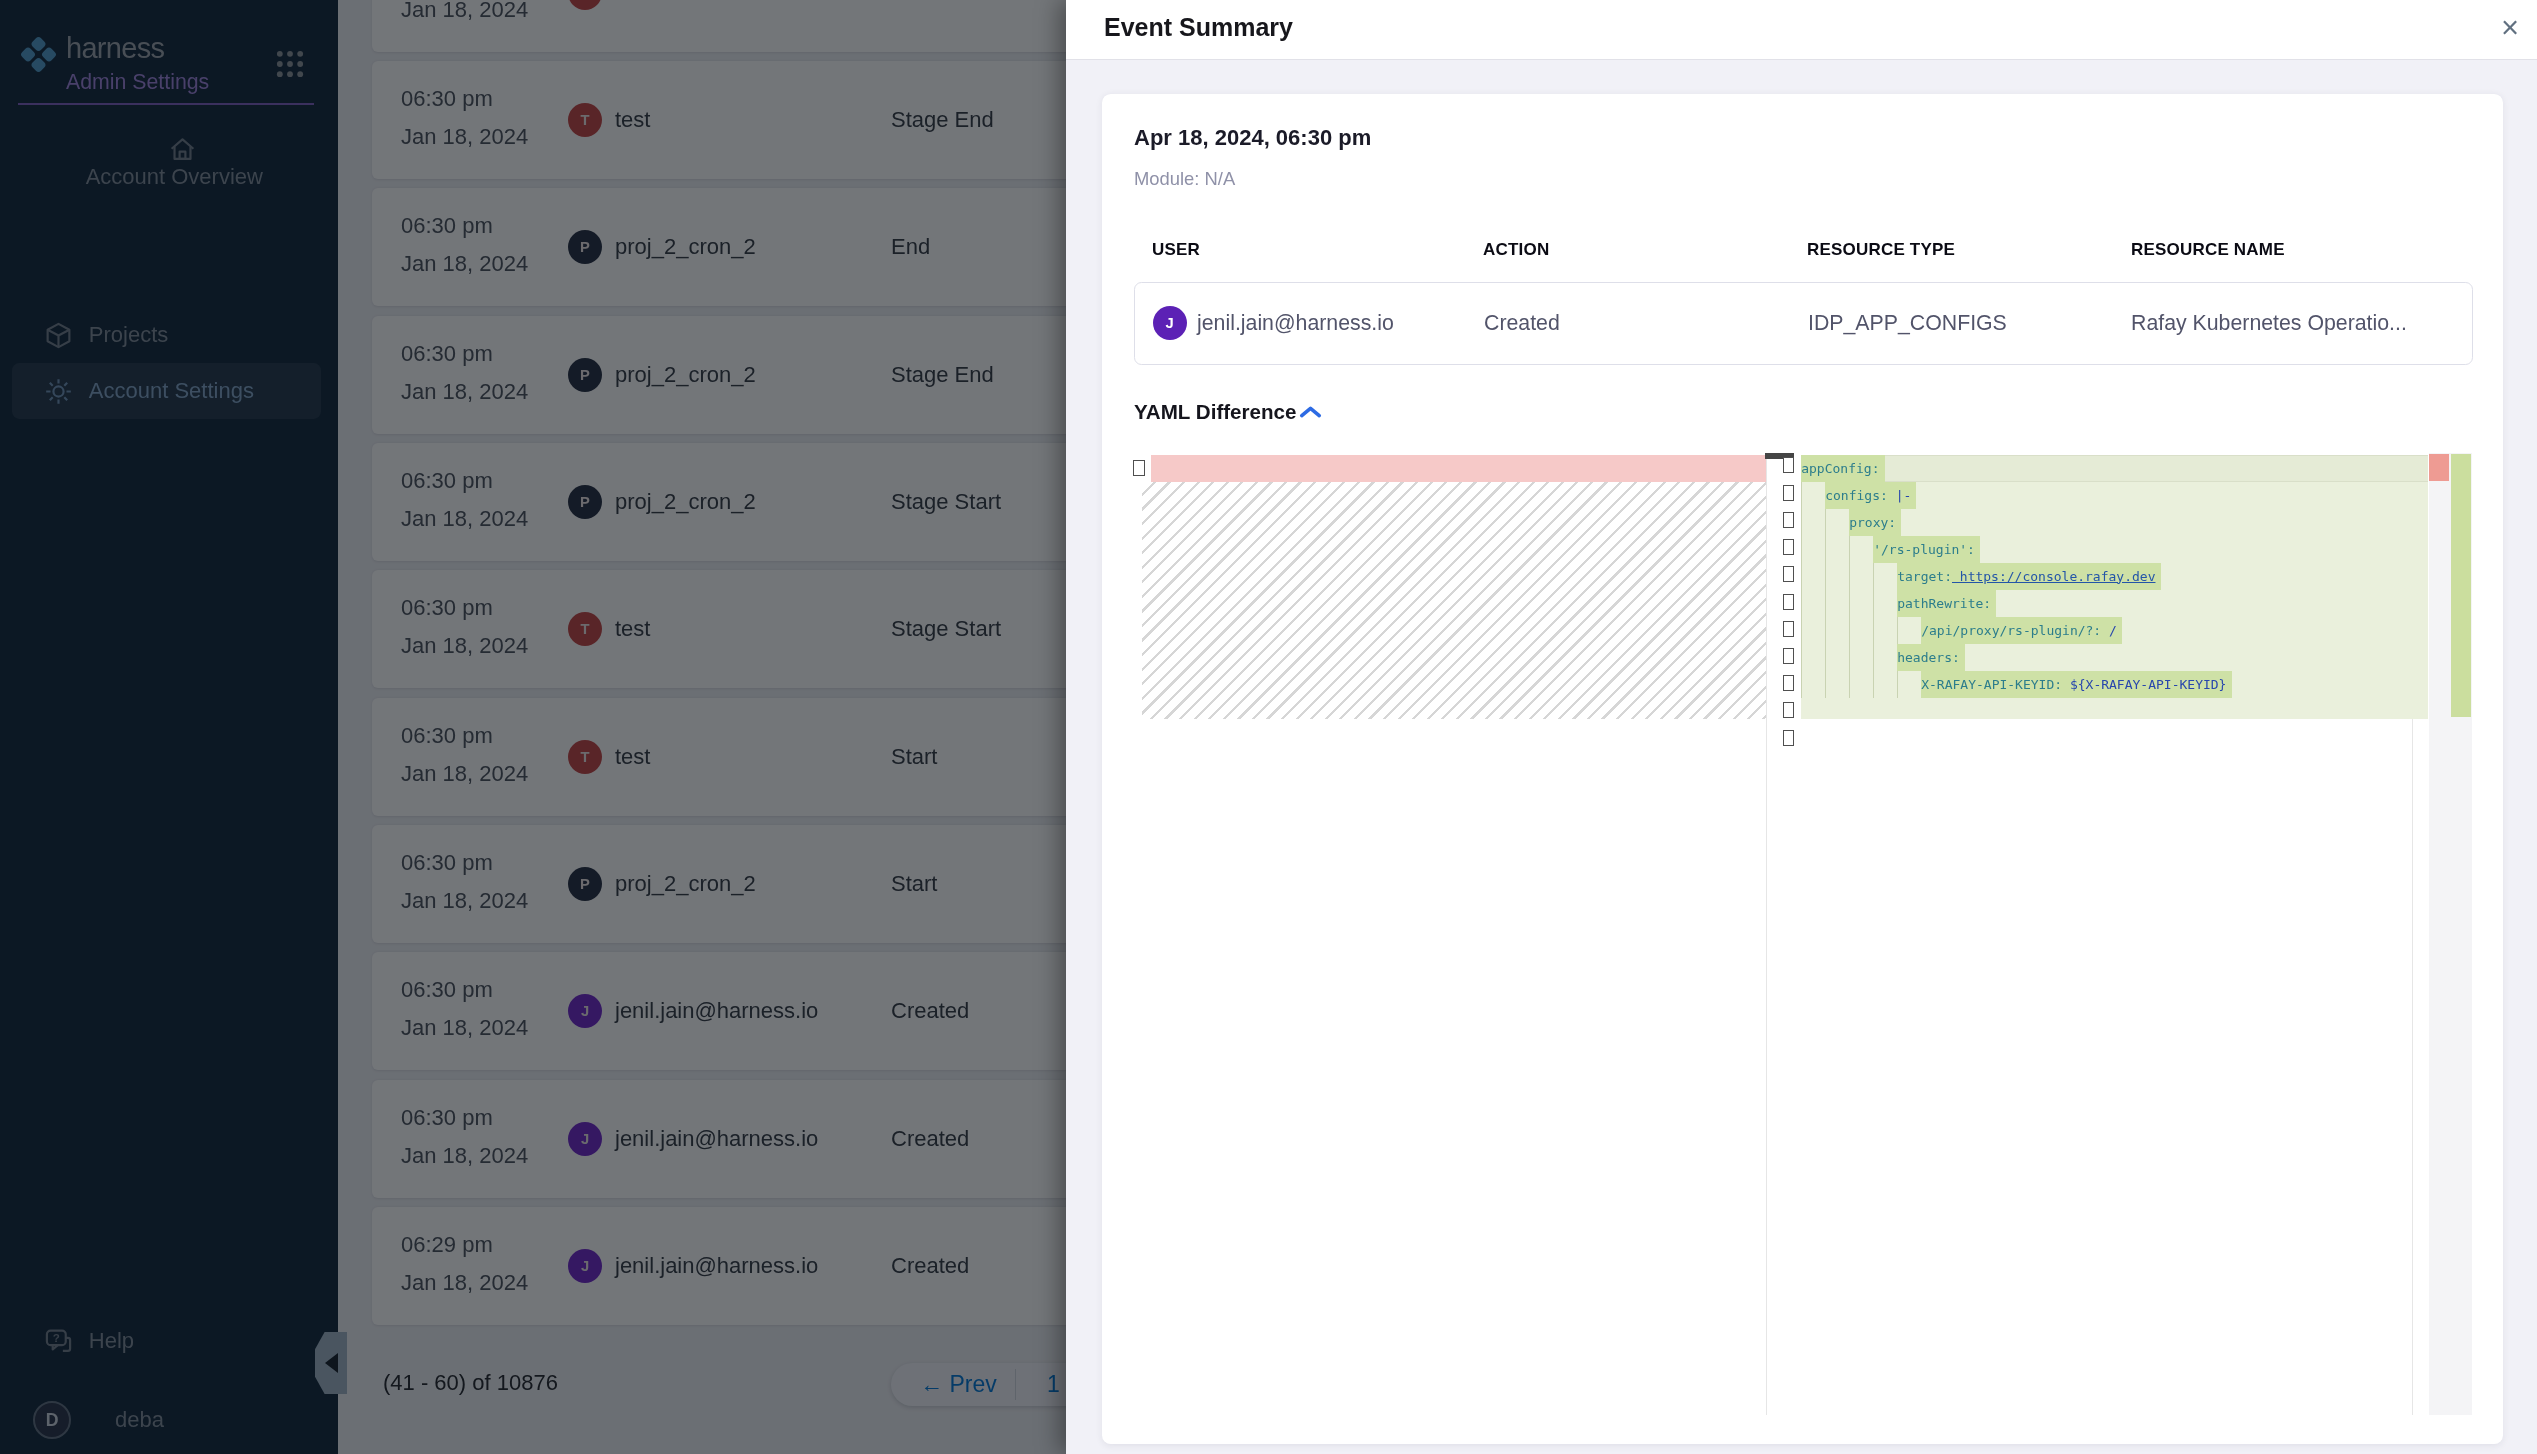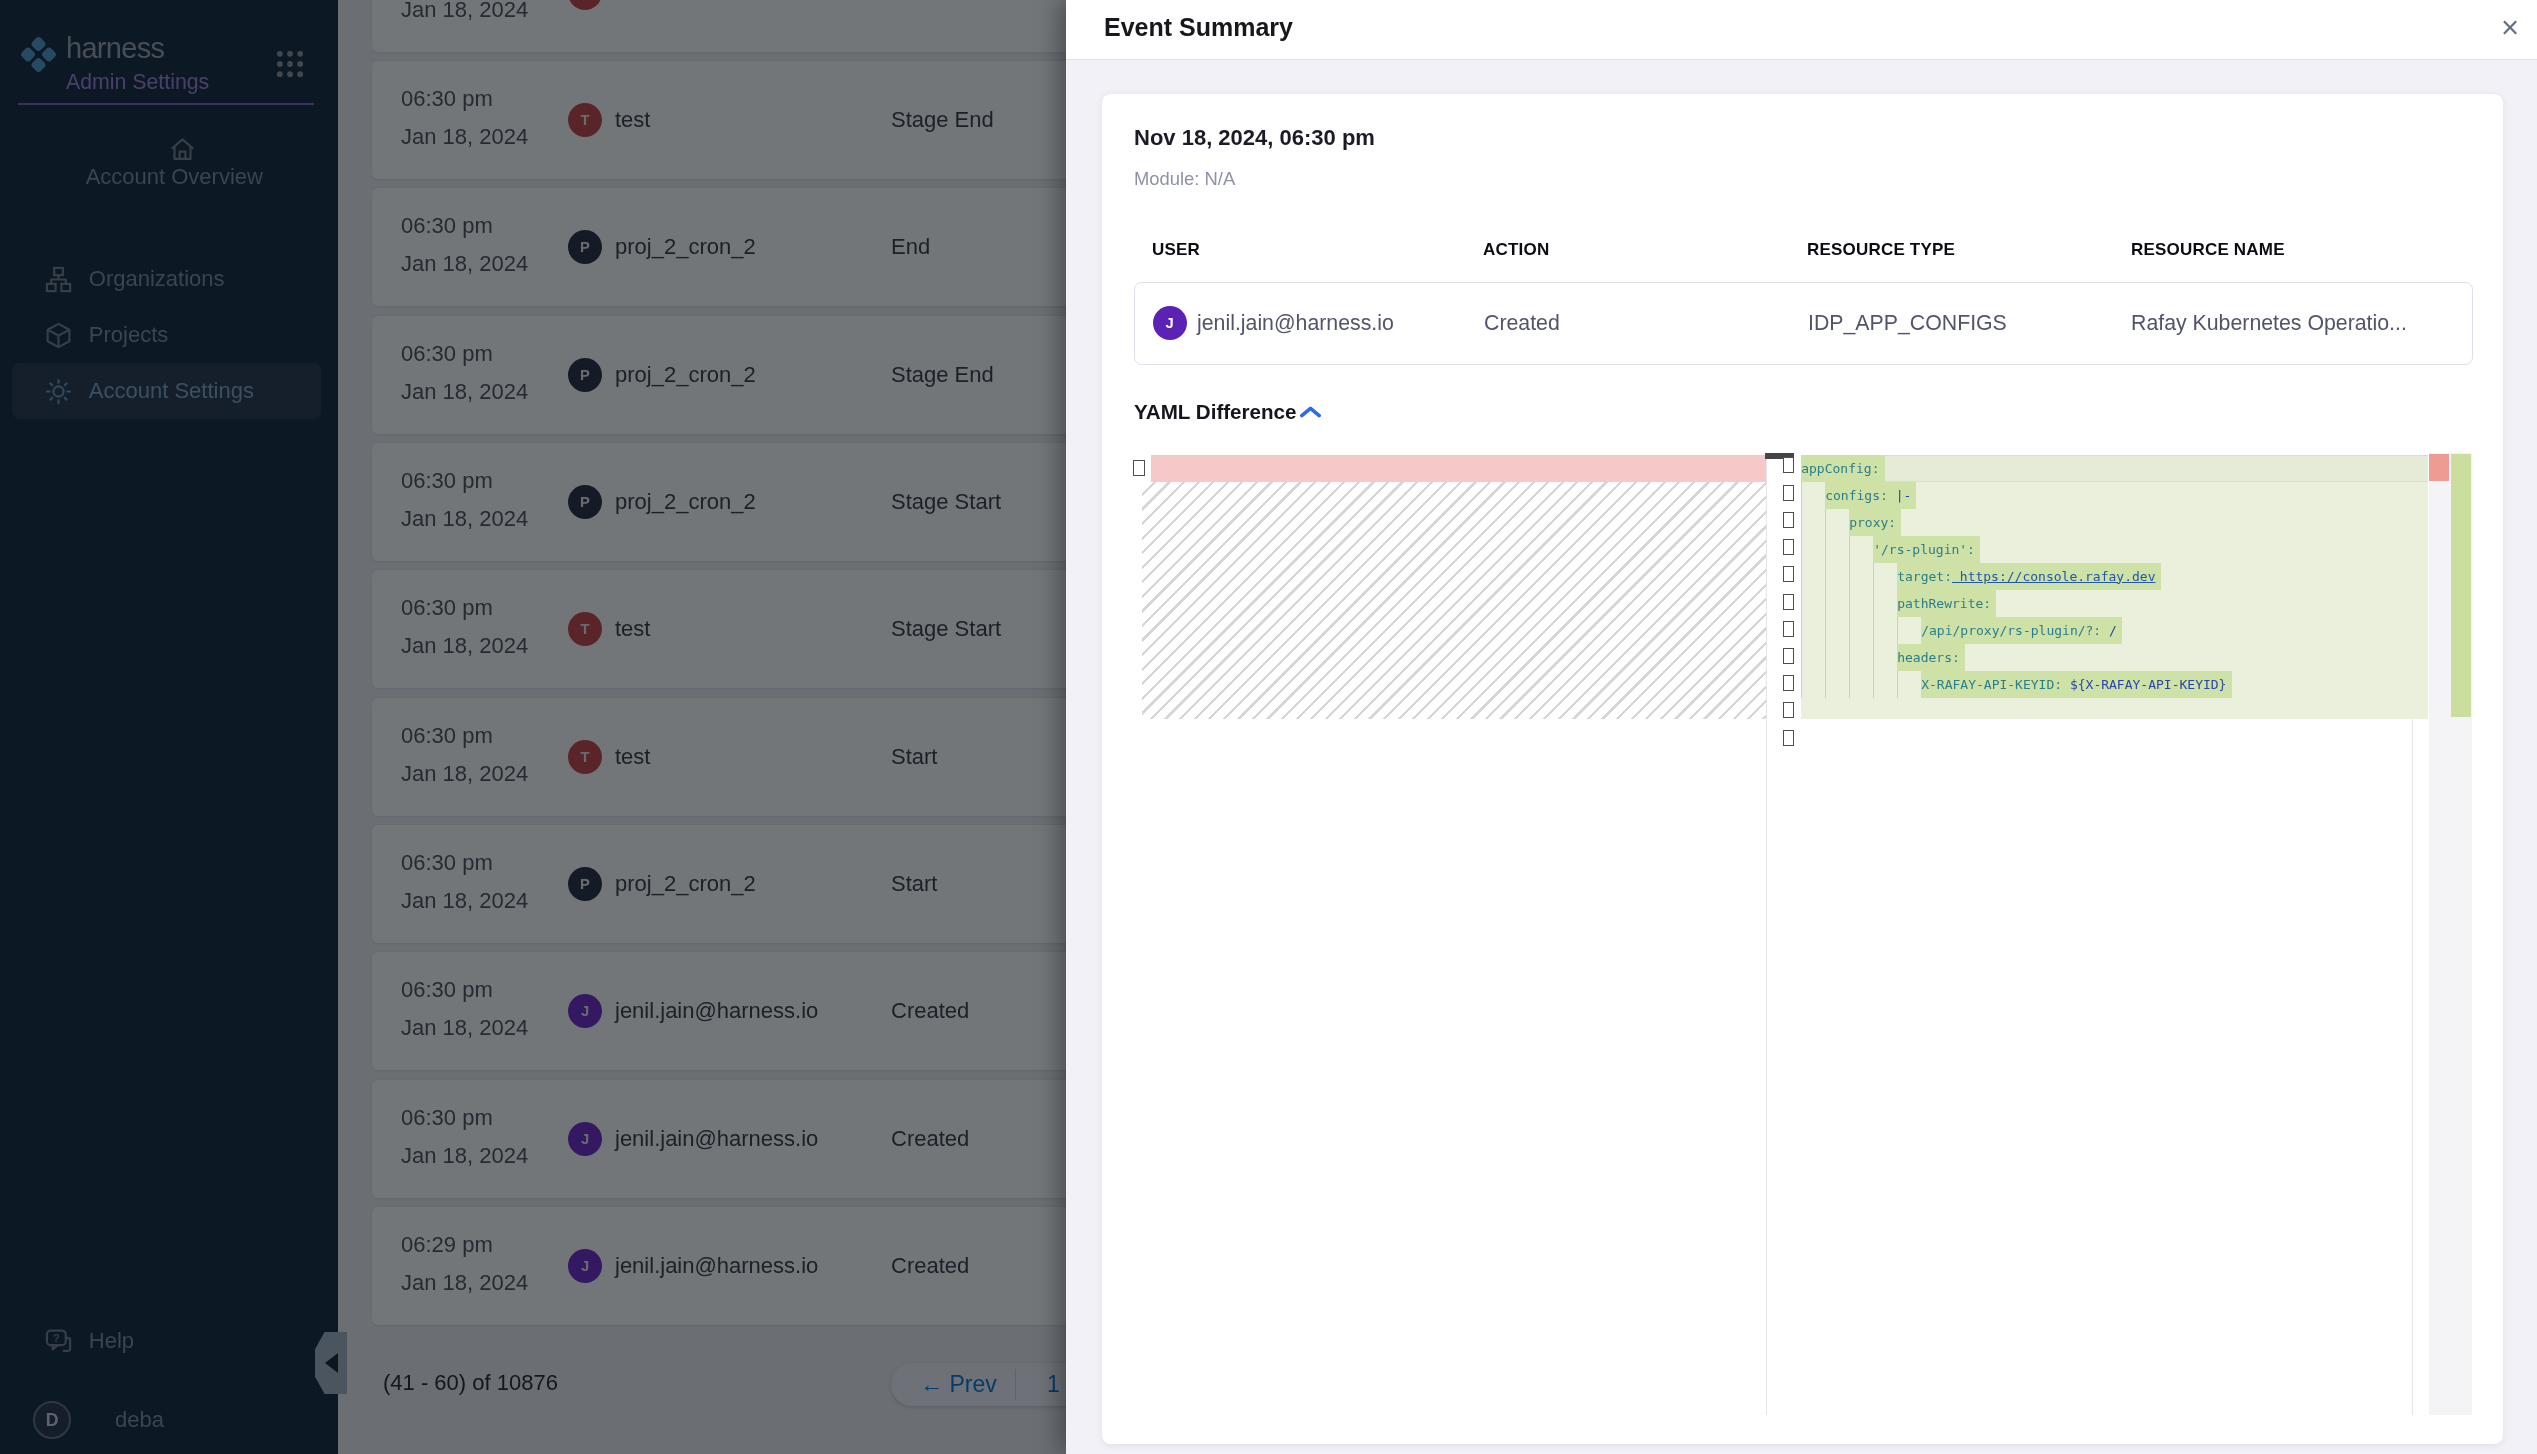--- a/index.html
+++ b/index.html
@@ -114,29 +114,20 @@
   <div class="abs side-divider"></div>
 
   <div class="abs nav-item" style="top:135px;flex-direction:column;">
     <svg class="nicon" viewBox="0 0 40 40" fill="none" stroke="currentColor" stroke-width="3" stroke-linejoin="round">
       <path d="M5 19 L20 6 L35 19"></path>
         <path d="M9 16 V33 H31 V16"></path>
         <rect x="16" y="23" width="8" height="10"></rect>
     </svg>
     <span class="nlabel">Account Overview</span>
   </div>
-  <div class="abs nav-item" style="top:251px;">
-    <svg class="nicon" viewBox="0 0 40 40" fill="none" stroke="currentColor" stroke-width="3">
-      <rect x="14" y="4" width="12" height="10"></rect>
-        <rect x="4" y="26" width="12" height="10"></rect>
-        <rect x="24" y="26" width="12" height="10"></rect>
-      <path d="M20 14 V20 M10 26 V20 H30 V26"></path>
-    </svg>
-    <span class="nlabel">Organizations</span>
-  </div>
   <div class="abs nav-item" style="top:307px;">
     <svg class="nicon" viewBox="0 0 40 40" fill="none" stroke="currentColor" stroke-width="3" stroke-linejoin="round">
       <path d="M20 4 L35 12 V28 L20 36 L5 28 V12 Z"></path>
         <path d="M5 12 L20 20 L35 12 M20 20 V36"></path>
     </svg>
     <span class="nlabel">Projects</span>
   </div>
   <div class="abs nav-item active" style="top:363px;">
     <svg class="nicon" viewBox="0 0 40 40" fill="none" stroke="currentColor" stroke-width="3">
       <circle cx="20" cy="20" r="7"></circle>
@@ -252,21 +243,21 @@
 
 <div class="abs backdrop"></div>
 
 <div class="abs modal">
   <div class="abs modal-header">
     <div class="abs modal-title">Event Summary</div>
     <div class="abs modal-close">×</div>
   </div>
 
   <div class="abs card">
-    <div class="abs ev-datetime">Nov 18, 2024, 06:30 pm</div>
+    <div class="abs ev-datetime">Apr 18, 2024, 06:30 pm</div>
     <div class="abs ev-module">Module: N/A</div>
 
     <div class="abs mth" style="left:50px;">USER</div>
     <div class="abs mth" style="left:381px;">ACTION</div>
     <div class="abs mth" style="left:705px;">RESOURCE TYPE</div>
     <div class="abs mth" style="left:1029px;">RESOURCE NAME</div>
 
     <div class="abs mrow">
       <span class="avt" id="modal-avatar" style="background: rgb(92, 33, 181);">J</span>
       <span class="mcell" style="left:62px;">jenil.jain@harness.io</span>

